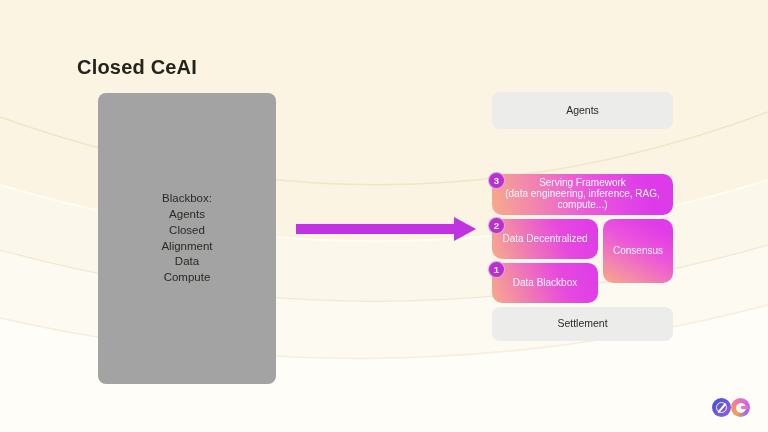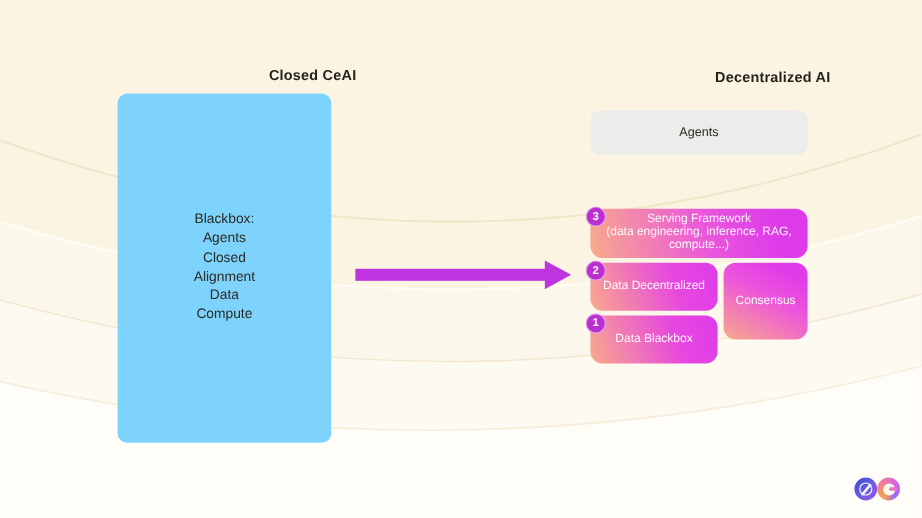--- a/index.html
+++ b/index.html
@@ -11,36 +11,36 @@
     position:relative;
     width:768px;height:432px;
     overflow:hidden;
     background:#fbf4e2;
   }
   .bg-curves{position:absolute;left:0;top:0;z-index:0;}
 
   .panel-title{
     position:absolute;
     width:220px;
-    text-align:right;
-    font-size:12px;
+    text-align:left;
+    font-size:20px;
     font-weight:700;
     color:#24231c;
     z-index:2;
     letter-spacing:.2px;
   }
   #left-title{left:77px;top:56px;}
   #right-title{left:472px;top:57px;}
 
   
   .blackbox{
     position:absolute;
-    left:98px;top:78px;
+    left:98px;top:93px;
     width:178px;height:291px;
-    background:#7dd3fc;
+    background:#a3a3a3;
     border-radius:8px;
     display:flex;flex-direction:column;
     align-items:center;justify-content:center;
     z-index:2;
   }
   .bb-line{
     font-size:11.5px;
     line-height:15.7px;
     color:#2b2a24;
     text-align:center;
@@ -153,21 +153,20 @@
     <path d="M0,185 Q384,300 768,180 L768,432 L0,432 Z" fill="#fcf7eb"></path>
     <path d="M0,250 Q384,355 768,245 L768,432 L0,432 Z" fill="#fdfaf2"></path>
     <path d="M0,318 Q384,405 768,305 L768,432 L0,432 Z" fill="#fefdf8"></path>
     <path d="M0,117 Q384,255 768,112" fill="none" stroke="#efe2c4" stroke-width="1.5" opacity="0.9"></path>
     <path d="M0,185 Q384,300 768,180" fill="none" stroke="#fffdf4" stroke-width="2" opacity="0.9"></path>
     <path d="M0,250 Q384,355 768,245" fill="none" stroke="#f0e4c7" stroke-width="1.2" opacity="0.8"></path>
     <path d="M0,318 Q384,405 768,305" fill="none" stroke="#f5ecd8" stroke-width="1.5" opacity="0.9"></path>
   </svg>
 
   <div class="panel-title" id="left-title">Closed CeAI</div>
-  <div class="panel-title" id="right-title">Decentralized AI</div>
 
   <div class="blackbox">
     <div class="bb-line">Blackbox:</div>
     <div class="bb-line">Agents</div>
     <div class="bb-line">Closed</div>
     <div class="bb-line">Alignment</div>
     <div class="bb-line">Data</div>
     <div class="bb-line">Compute</div>
   </div>
 
@@ -197,20 +196,23 @@
 
   <div class="grad-box" id="box-ds">
     <div class="badge">1</div>
     <div class="wlbl">Data Blackbox</div>
   </div>
 
   <div class="grad-box" id="box-consensus">
     <div class="wlbl">Consensus</div>
   </div>
 
+  <div class="stack-box" id="box-settlement">
+    <div class="lbl">Settlement</div>
+  </div>
 
 
   <div class="logo">
     <div class="logo-zero"></div>
     <div class="logo-g"></div>
   </div>
 
 </div>
 
 </body></html>

